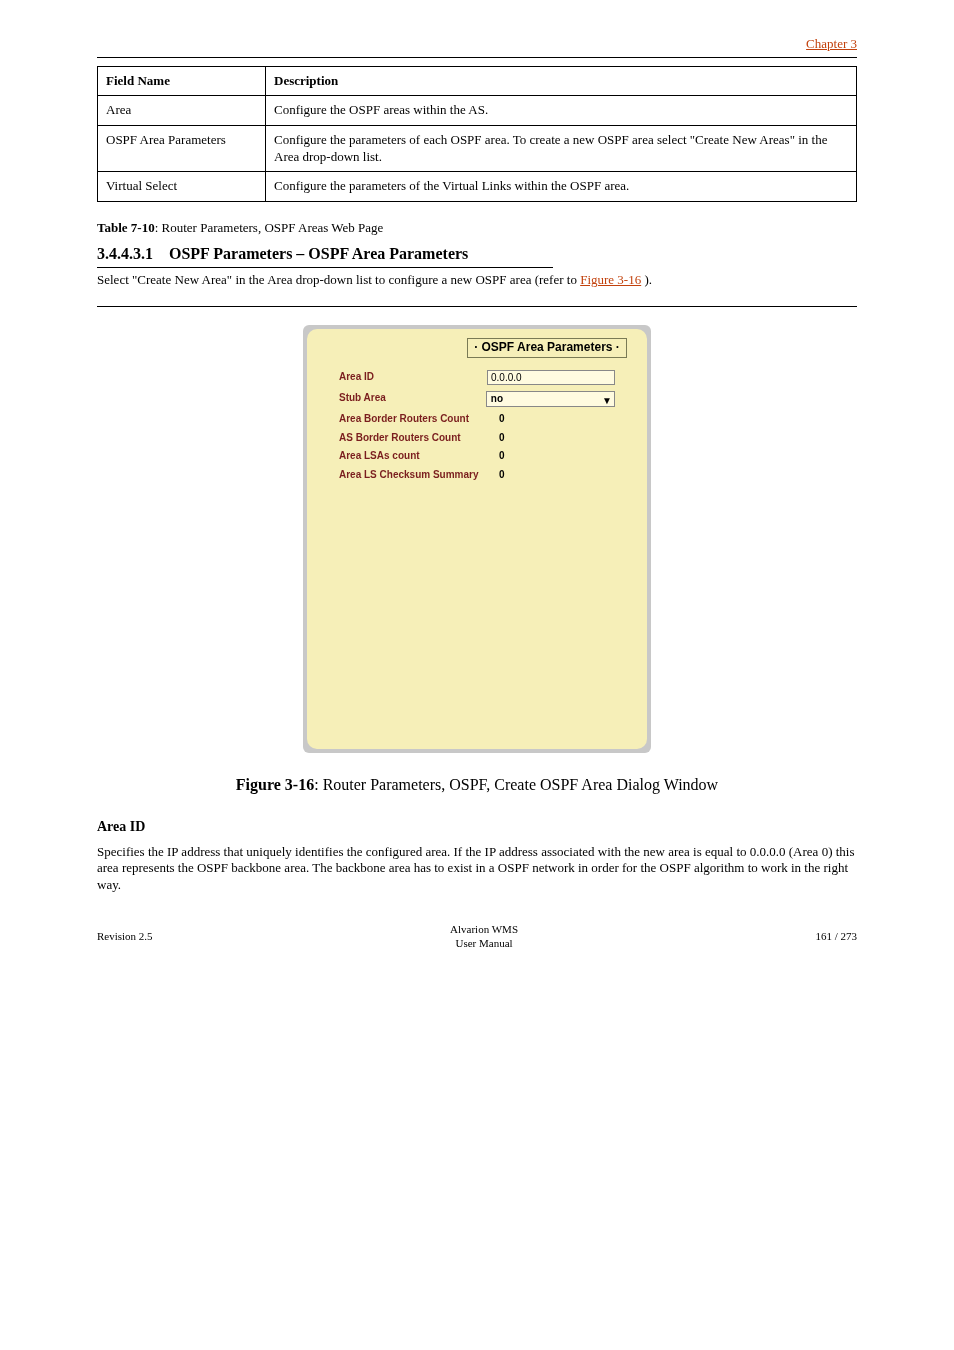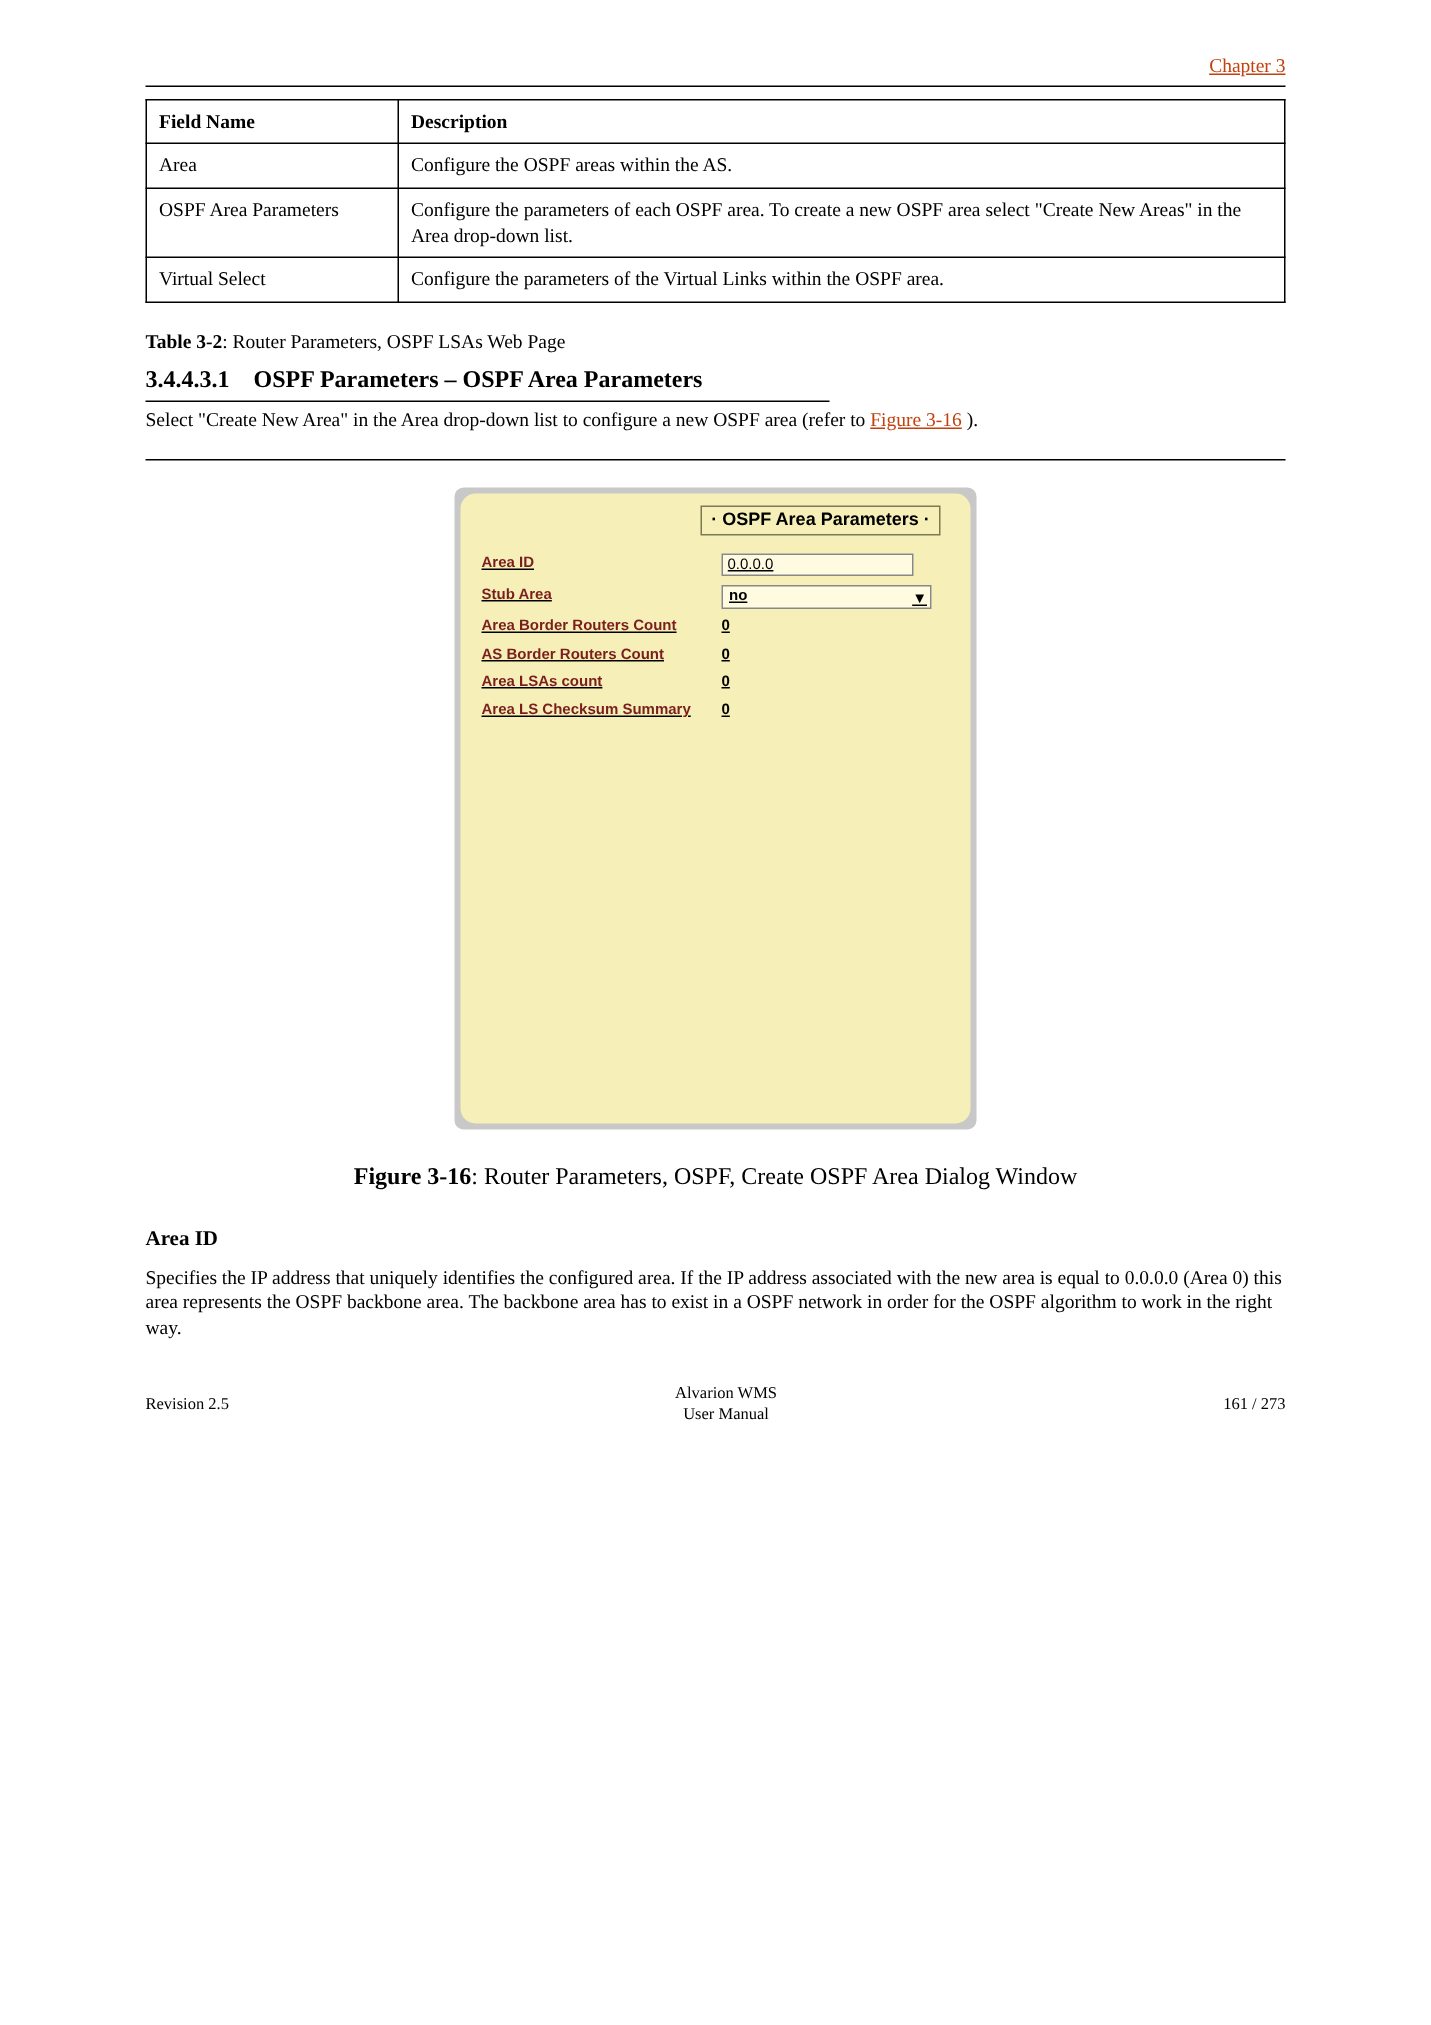--- a/index.html
+++ b/index.html
@@ -57,23 +57,22 @@
     width: 348px;
     background: #c8c8c8;
     padding: 4px;
     border-radius: 6px;
     text-align: left;
   }
   .ospf-inner {
     background: #f6efb8;
     border-radius: 10px;
     min-height: 420px;
-    padding: 14px 14px 20px;
+    padding: 14px 32px 20px;
     position: relative;
-    text-decoration: underline;
   }
   .ospf-title {
     display: inline-block;
     border: 1px solid #7a7a55;
     background: #f6efb8;
     font-weight: bold;
     font-family: Arial, sans-serif;
     font-size: 12px;
     padding: 1px 6px;
     position: relative;
@@ -163,21 +162,21 @@
         <td>Configure the parameters of each OSPF area. To create a new OSPF area select "Create New Areas" in the Area drop-down list.</td>
       </tr>
       <tr>
         <td>Virtual Select</td>
         <td>Configure the parameters of the Virtual Links within the OSPF area.</td>
       </tr>
     </tbody>
   </table>
 
   <p class="caption">
-    <b>Table 3-2</b><span>: Router Parameters, OSPF LSAs Web Page</span>
+    <b>Table 7-10</b><span>: Router Parameters, OSPF Areas Web Page</span>
   </p>
 
   <h2 class="section-num">
     <span>3.4.4.3.1</span>
     &nbsp;&nbsp;
     <span>OSPF Parameters – OSPF Area Parameters</span>
   </h2>
 
   <p class="body">
     <span>Select "Create New Area" in the Area drop-down list to configure a new OSPF area (refer to </span>

